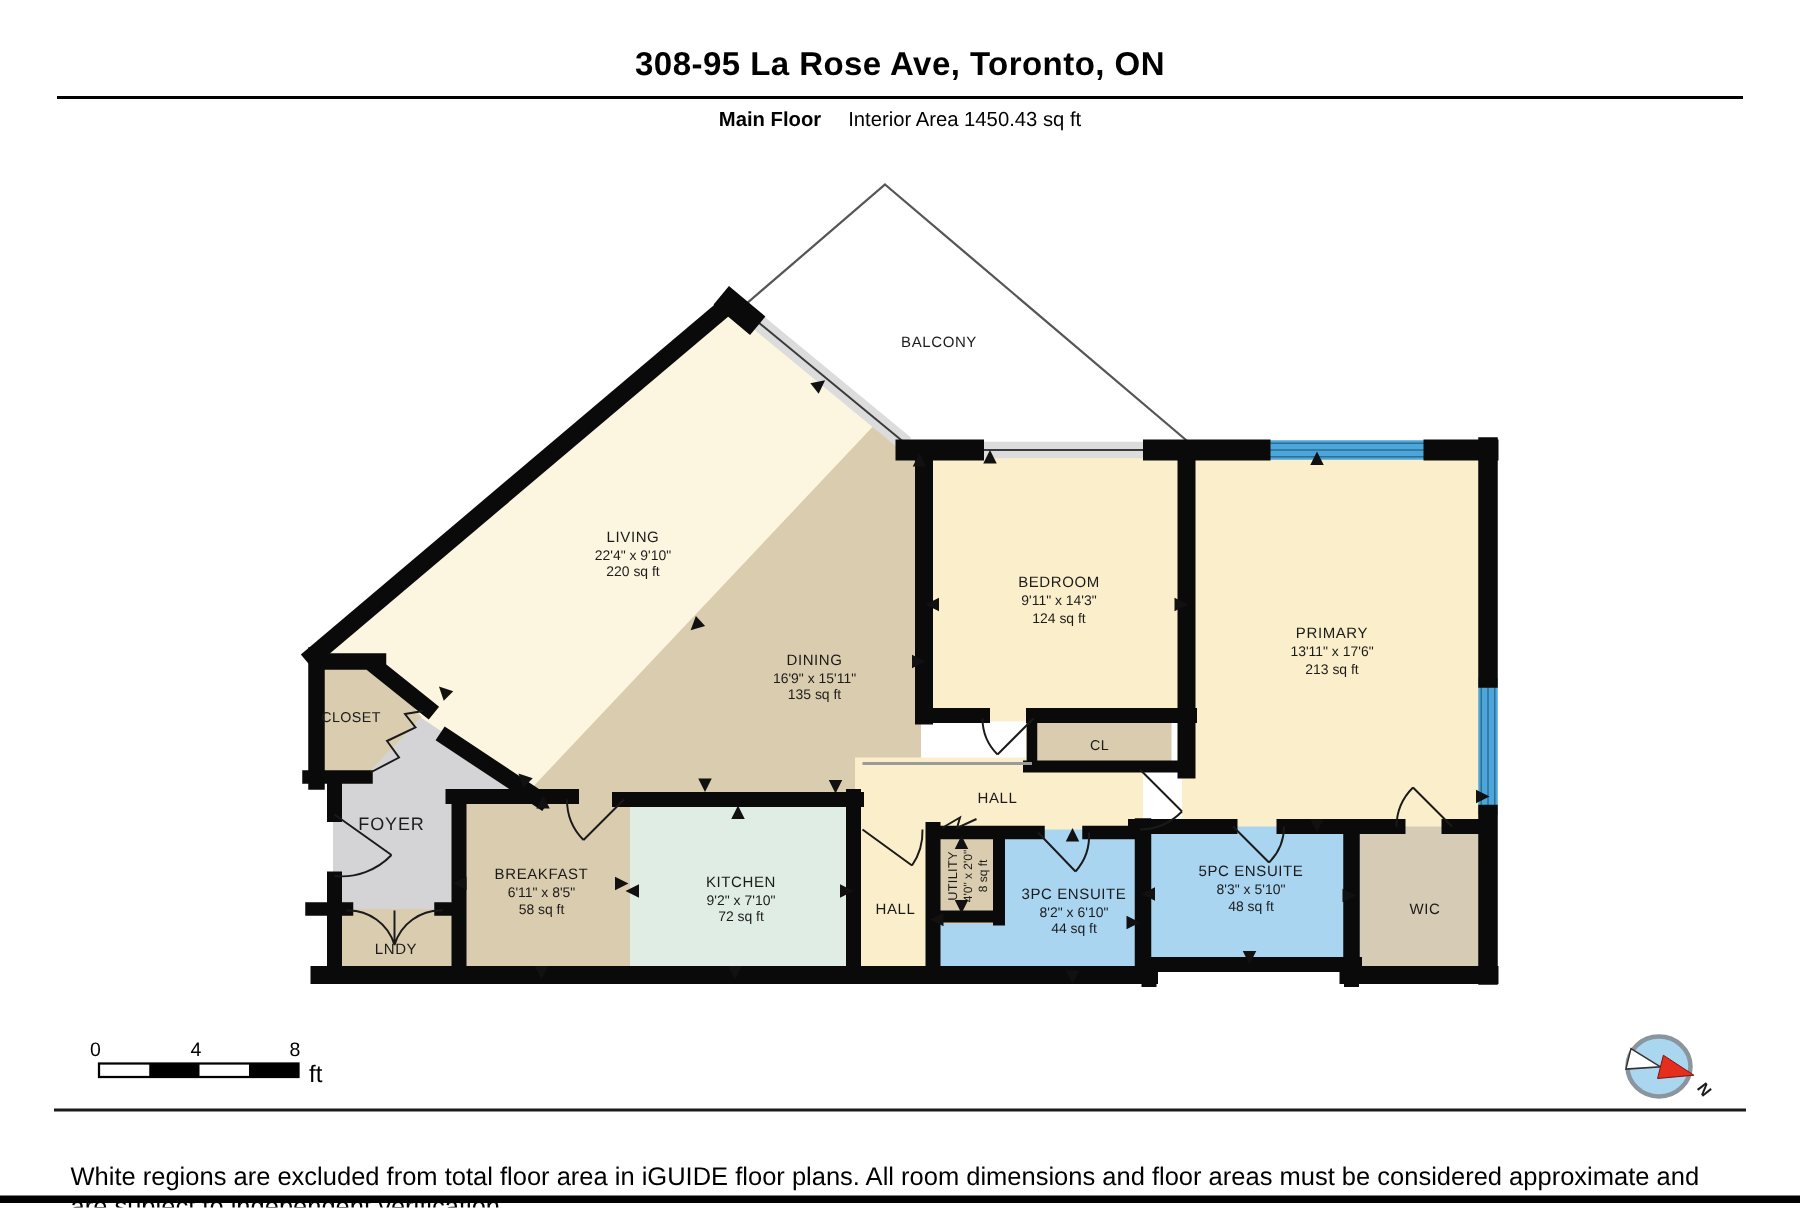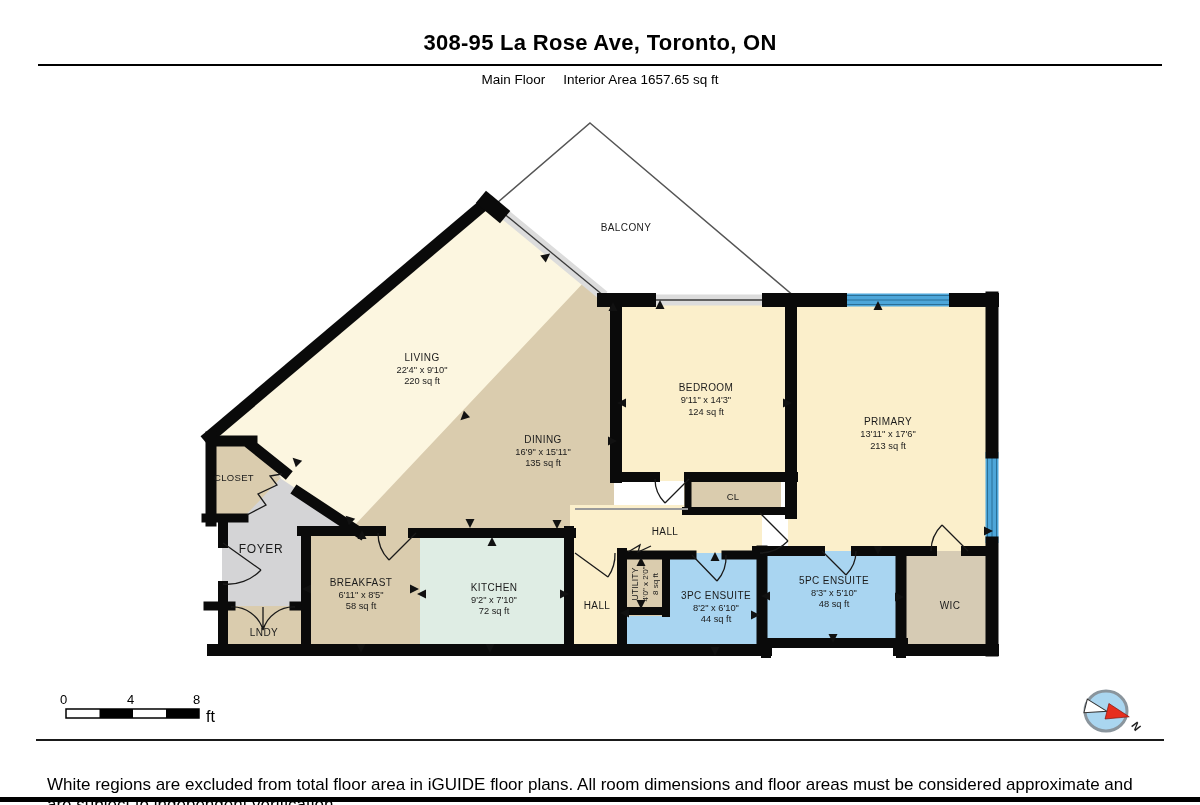--- a/index.html
+++ b/index.html
@@ -2,21 +2,21 @@
 <html><head>
 <meta charset="utf-8">
 <style>
   html,body{margin:0;padding:0;background:#fff;width:1200px;height:805px;overflow:hidden;
     font-family:"Liberation Sans","DejaVu Sans",sans-serif;-webkit-font-smoothing:antialiased;}
   .abs{position:absolute;}
   #page{position:relative;width:1200px;height:805px;background:#fff;}
   #title{top:30px;left:0;width:1200px;text-align:center;font-size:22px;font-weight:bold;color:#000;letter-spacing:.3px;}
   #header-rule{top:64px;left:38px;width:1124px;height:2px;background:#000;}
   #subtitle{top:72px;left:0;width:1200px;text-align:center;font-size:13.5px;color:#000;}
-  #subtitle .floor{font-weight:normal;margin-right:18px;}
+  #subtitle .floor{font-weight:bold;margin-right:18px;}
   #plan-svg{top:0;left:0;}
   #scale-num-0{top:692px;left:60px;font-size:13px;color:#000;}
   #scale-num-4{top:692px;left:127px;font-size:13px;color:#000;}
   #scale-num-8{top:692px;left:193px;font-size:13px;color:#000;}
   #scale-ft{top:708px;left:206px;font-size:16px;color:#000;}
   #prepared{top:708px;left:0;width:1200px;text-align:center;font-size:11.5px;color:#000;letter-spacing:.2px;}
   #footer-rule{top:739px;left:36px;width:1128px;height:2px;background:#1a1a1a;}
   #disclaimer{top:775px;left:47px;width:1100px;font-size:17px;color:#000;}
   #bottom-bar{top:797px;left:0;width:1200px;height:5px;background:#000;}
   text{font-family:"Liberation Sans","DejaVu Sans",sans-serif;fill:#1b1b1b;}
@@ -28,21 +28,21 @@
   .rdim-ut{font-size:8px;}
 </style>
 </head>
 <body>
 
 <div id="page">
 
   <div class="abs" id="title">308-95 La Rose Ave, Toronto, ON</div>
   <div class="abs" id="header-rule"></div>
   <div class="abs" id="subtitle">
-    <span class="floor">Main Floor</span><span>Interior Area 1657.65 sq ft</span>
+    <span class="floor">Main Floor</span><span>Interior Area 1450.43 sq ft</span>
   </div>
 
   <svg class="abs" id="plan-svg" width="1200" height="805" viewBox="0 0 1200 805">
     <defs>
       <path id="arr" d="M0,-4.5 L9,0 L0,4.5 Z" fill="#111"></path>
     </defs>
 
     <g>
       <polygon points="590,123 795,297 604,297 497,203" fill="#FFFFFF" stroke="#555" stroke-width="1.5"></polygon>
       <polygon points="212,433 491,199 588,281 352,528" fill="#FCF6E0"></polygon>

